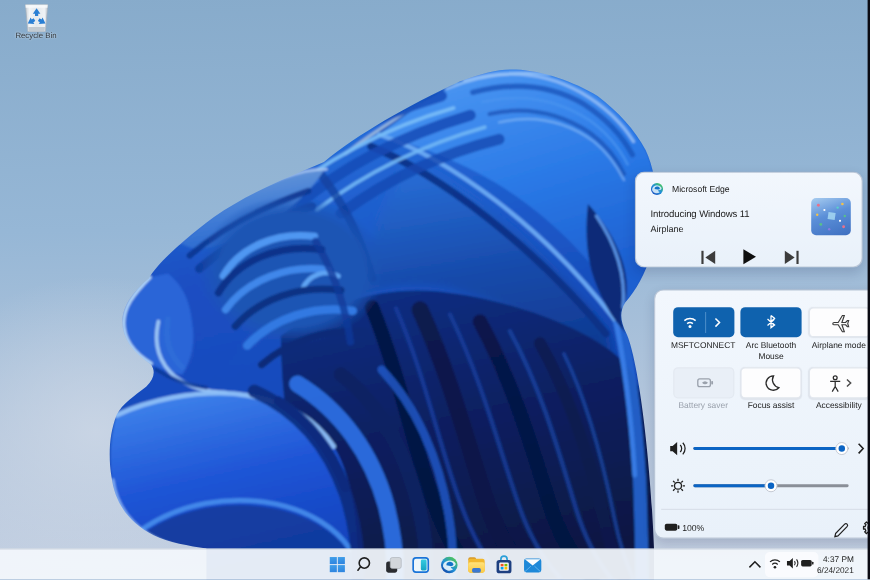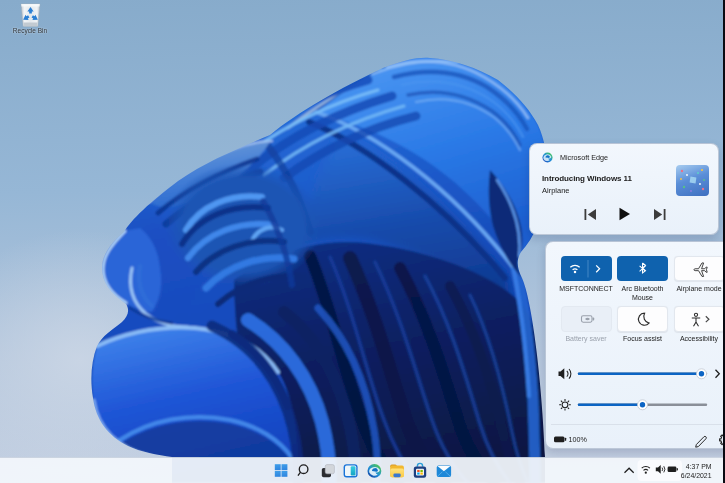--- a/index.html
+++ b/index.html
@@ -6,25 +6,25 @@
 html,body { width:725px; height:483px; overflow:hidden; }
 body { font-family:"Liberation Sans", sans-serif; position:relative; background:#9ab8d6; }
 #wall { position:absolute; left:0; top:0; width:725px; height:483px; }
 #blackedge { position:absolute; right:0; top:0; width:2px; height:483px; background:#0a0a12; z-index:60; }
 #rbin { position:absolute; left:8px; top:3px; z-index:5; width:44px; text-align:center; }
 #rbin .lbl { margin-top:0px; font-size:6.5px; color:#30353b; text-shadow:0 0 2px rgba(255,255,255,.75); }
 .panel { position:absolute; left:529px; width:190px; border-radius:8px;
   background:linear-gradient(180deg,#f2f7fd 0%,#e9f1fa 100%);
   border:1px solid rgba(110,130,160,0.4);
   box-shadow:0 4px 10px rgba(10,20,60,0.16); z-index:20; }
-#media { top:143px; height:92px; }
+#media { top:143px; height:80px; }
 #qs { top:241px; height:208px;margin-left:16px; }
 #media .hdr { position:absolute; left:12px; top:8px; display:flex; align-items:center; }
 #media .hdr span { font-size:7.2px; color:#1b1b1b; margin-left:7px; }
-#media .title { position:absolute; left:12px; top:30px; font-size:8px; letter-spacing:-0.1px; font-weight:bold; color:#1b1b1b; }
+#media .title { position:absolute; left:12px; top:30px; font-size:8px; letter-spacing:-0.1px; font-weight:normal; color:#1b1b1b; }
 #media .sub { position:absolute; left:12px; top:42px; font-size:7.5px; color:#1b1b1b; }
 #media .thumb { position:absolute; left:146px; top:21px; width:33px; height:31px; border-radius:4px; overflow:hidden;
   background:linear-gradient(160deg,#a8cdf0 0%,#5b8fd8 45%,#3e6fc0 100%); }
 .tile { position:absolute; height:25.5px; border-radius:4px; }
 .tile.on { background:#0f62ae; }
 .tile.off { background:#fdfdfe; border:1px solid #e2e7ee; box-shadow:0 0.5px 1px rgba(0,0,30,.07); }
 .tile.dis { background:#e9eff7; border:1px solid #e3e9f1; }
 .qlbl { position:absolute; font-size:7px; color:#1b1b1b; text-align:center; line-height:8.5px; }
 .qlbl.gray { color:#9aa1ac; }
 .sep { position:absolute; left:5px; right:5px; top:182px; height:1px; background:#d9e0ea; }

